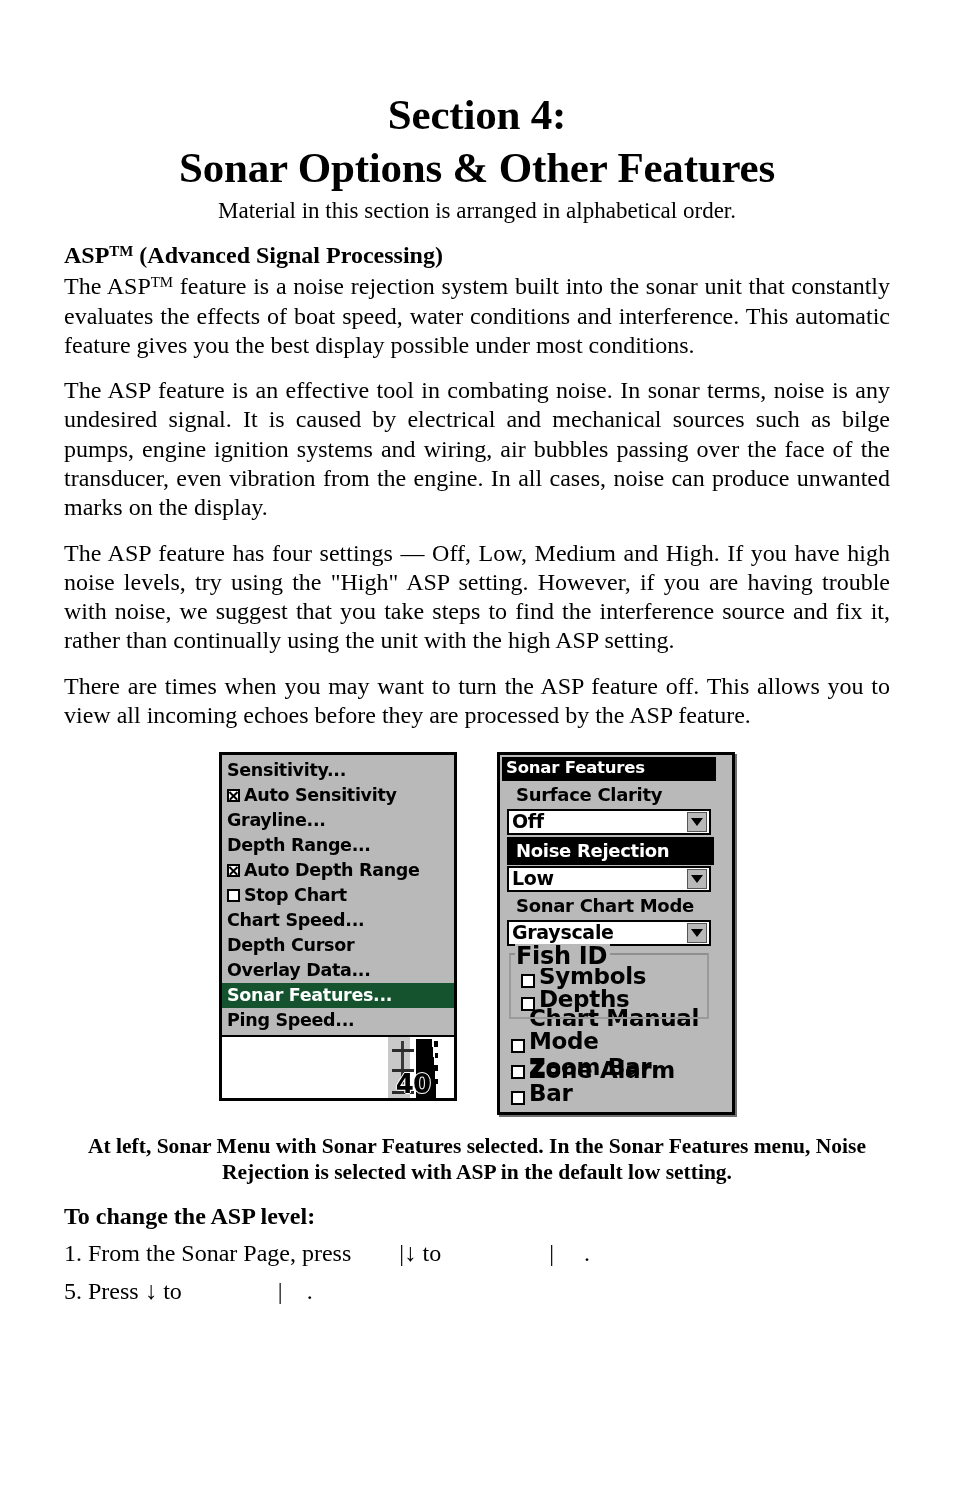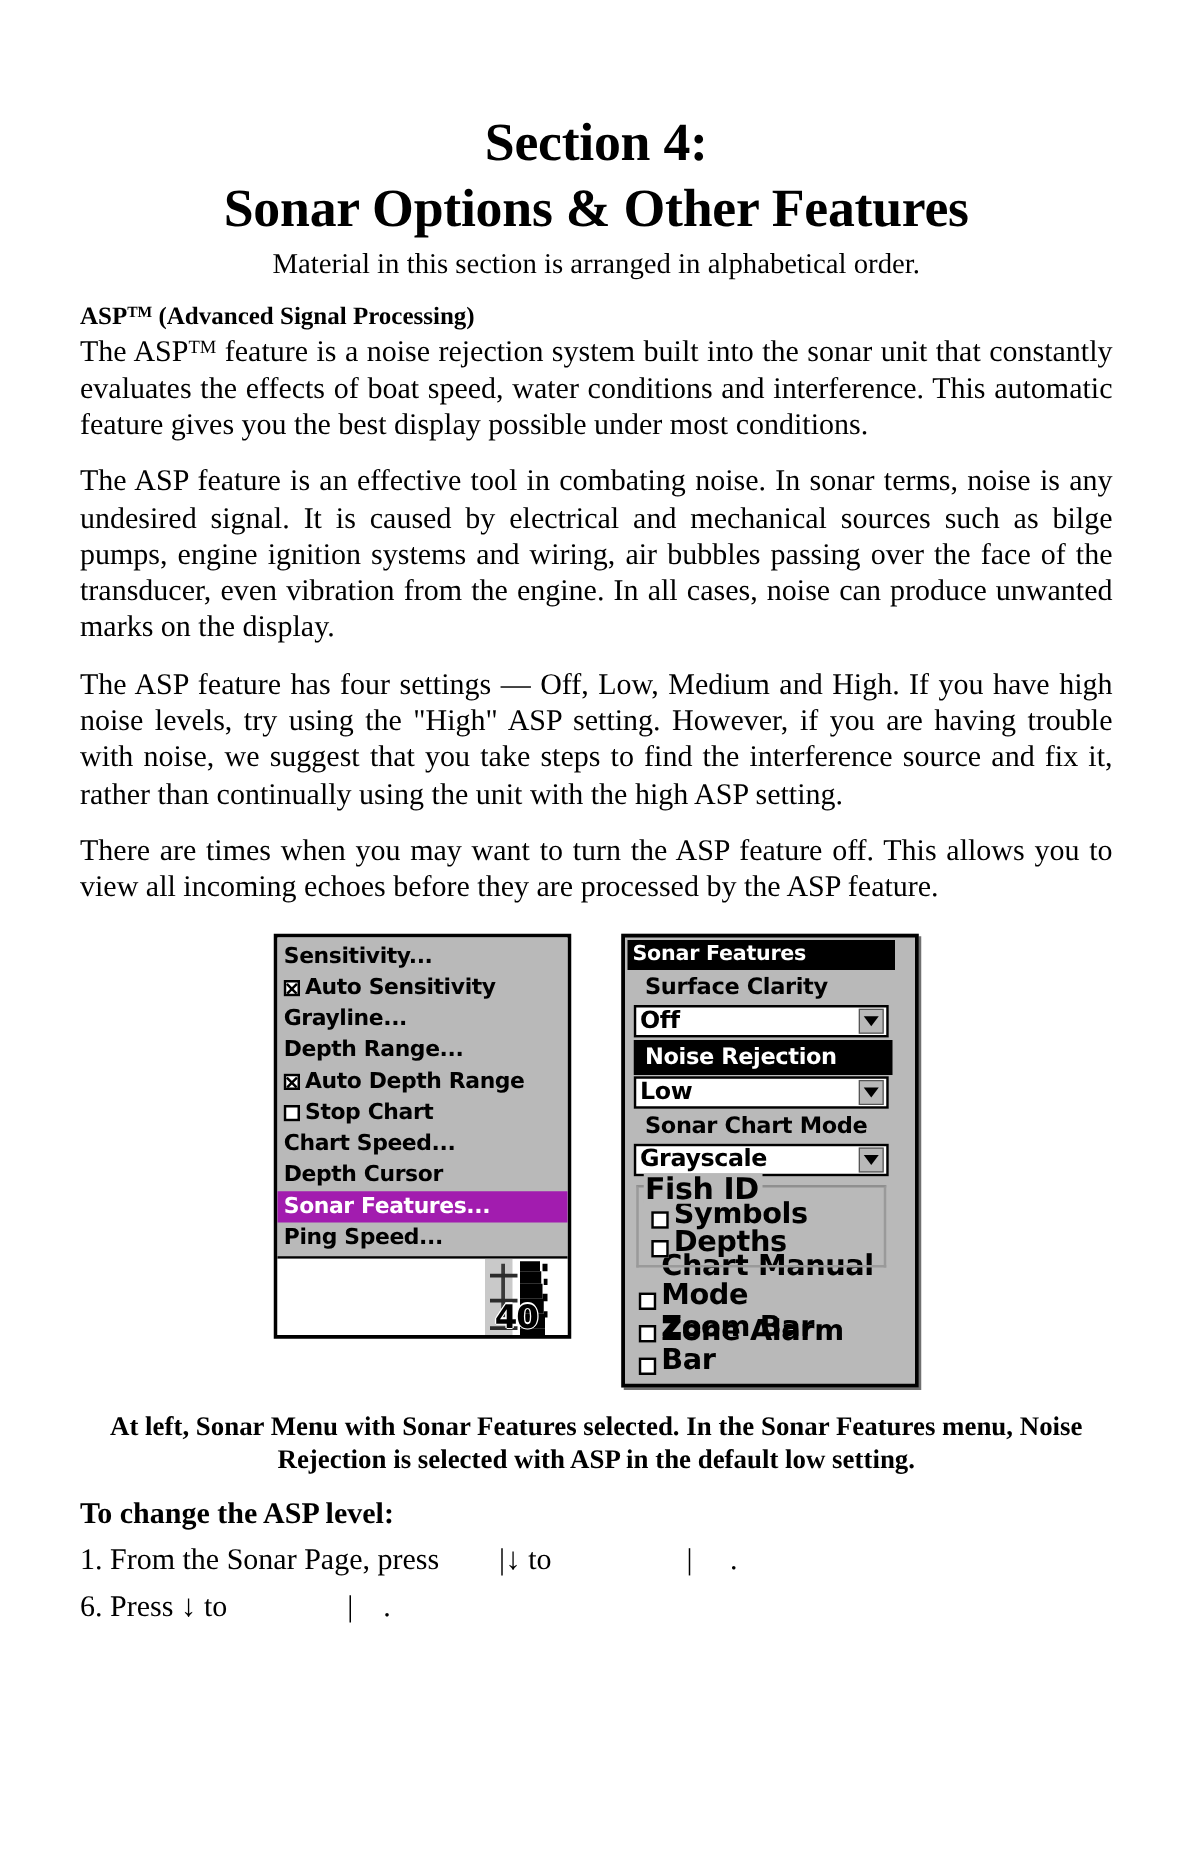--- a/index.html
+++ b/index.html
@@ -41,21 +41,21 @@
   .sec-title-2 { font-size: 43px; margin: 7px 0 0 0; }
   .sec-subtitle {
     text-align: center;
     font-size: 23px;
     margin: 8px 0 0 0;
     line-height: 1.15;
   }
 
   .subhead {
     font-weight: bold;
-    font-size: 20px;
+    font-size: 24px;
     margin: 16px 0 0 0;
     line-height: 1.2;
   }
 
   
   p.body {
     font-size: 24px;
     line-height: 1.22;
     margin: 3px 0 0 0;
     text-align: justify;
@@ -103,21 +103,21 @@
     align-items: center;
     font-size: 17.5px;
     line-height: 1;
     height: 25px;
     padding: 0 3px 0 5px;
     color: #000;
     white-space: nowrap;
     letter-spacing: -0.3px;
   }
   .menu-row.selected {
-    background: #a21caf;
+    background: #14532d;
     color: #ffffff;
   }
   .cbx {
     display: inline-block;
     width: 13px;
     height: 13px;
     border: 2px solid #000;
     background: #ffffff;
     margin-right: 4px;
     position: relative;
@@ -378,20 +378,23 @@
           </div>
 
           <div class="menu-row">
             <span>Chart Speed...</span>
           </div>
 
           <div class="menu-row">
             <span>Depth Cursor</span>
           </div>
 
+          <div class="menu-row">
+            <span>Overlay Data...</span>
+          </div>
 
           <div class="menu-row selected">
             <span>Sonar Features...</span>
           </div>
 
           <div class="menu-row">
             <span>Ping Speed...</span>
           </div>
 
         </div>
@@ -481,16 +484,16 @@
 
     <div class="caption">
       <span>At left, Sonar Menu with Sonar Features selected. In the Sonar Features</span>
       <span>menu, Noise Rejection is selected with ASP in the default low setting.</span>
     </div>
 
     <div class="steps-head">To change the ASP level:</div>
 
     <div class="step"><span>1. From the Sonar Page, press</span><span>        </span><span>|</span><span class="arrow-dn">↓</span><span> to</span><span>                  </span><span>|</span><span>     </span><span>.</span></div>
 
-    <div class="step"><span>6. Press</span><span> </span><span class="arrow-dn">↓</span><span> to</span><span>                </span><span>|</span><span>    </span><span>.</span></div>
+    <div class="step"><span>5. Press</span><span> </span><span class="arrow-dn">↓</span><span> to</span><span>                </span><span>|</span><span>    </span><span>.</span></div>
 
   </div>
 </div>
 
 </body></html>

